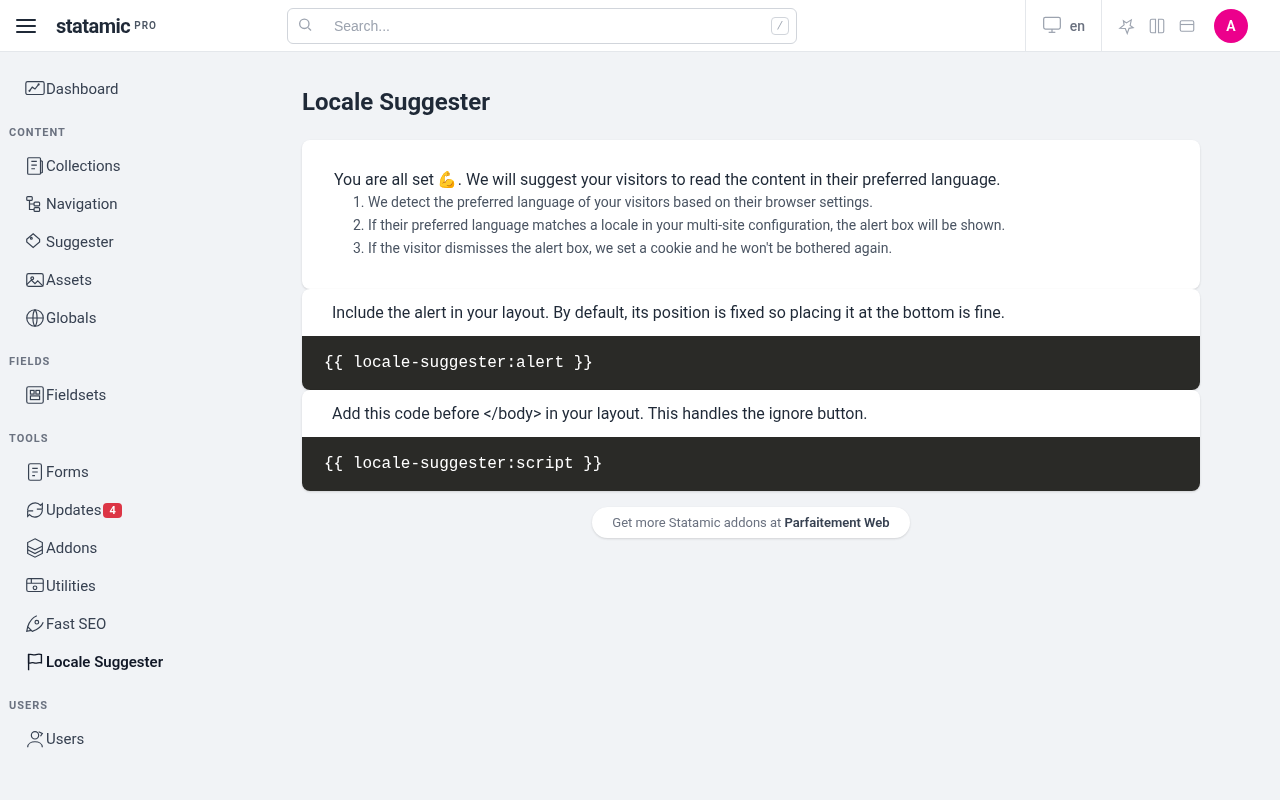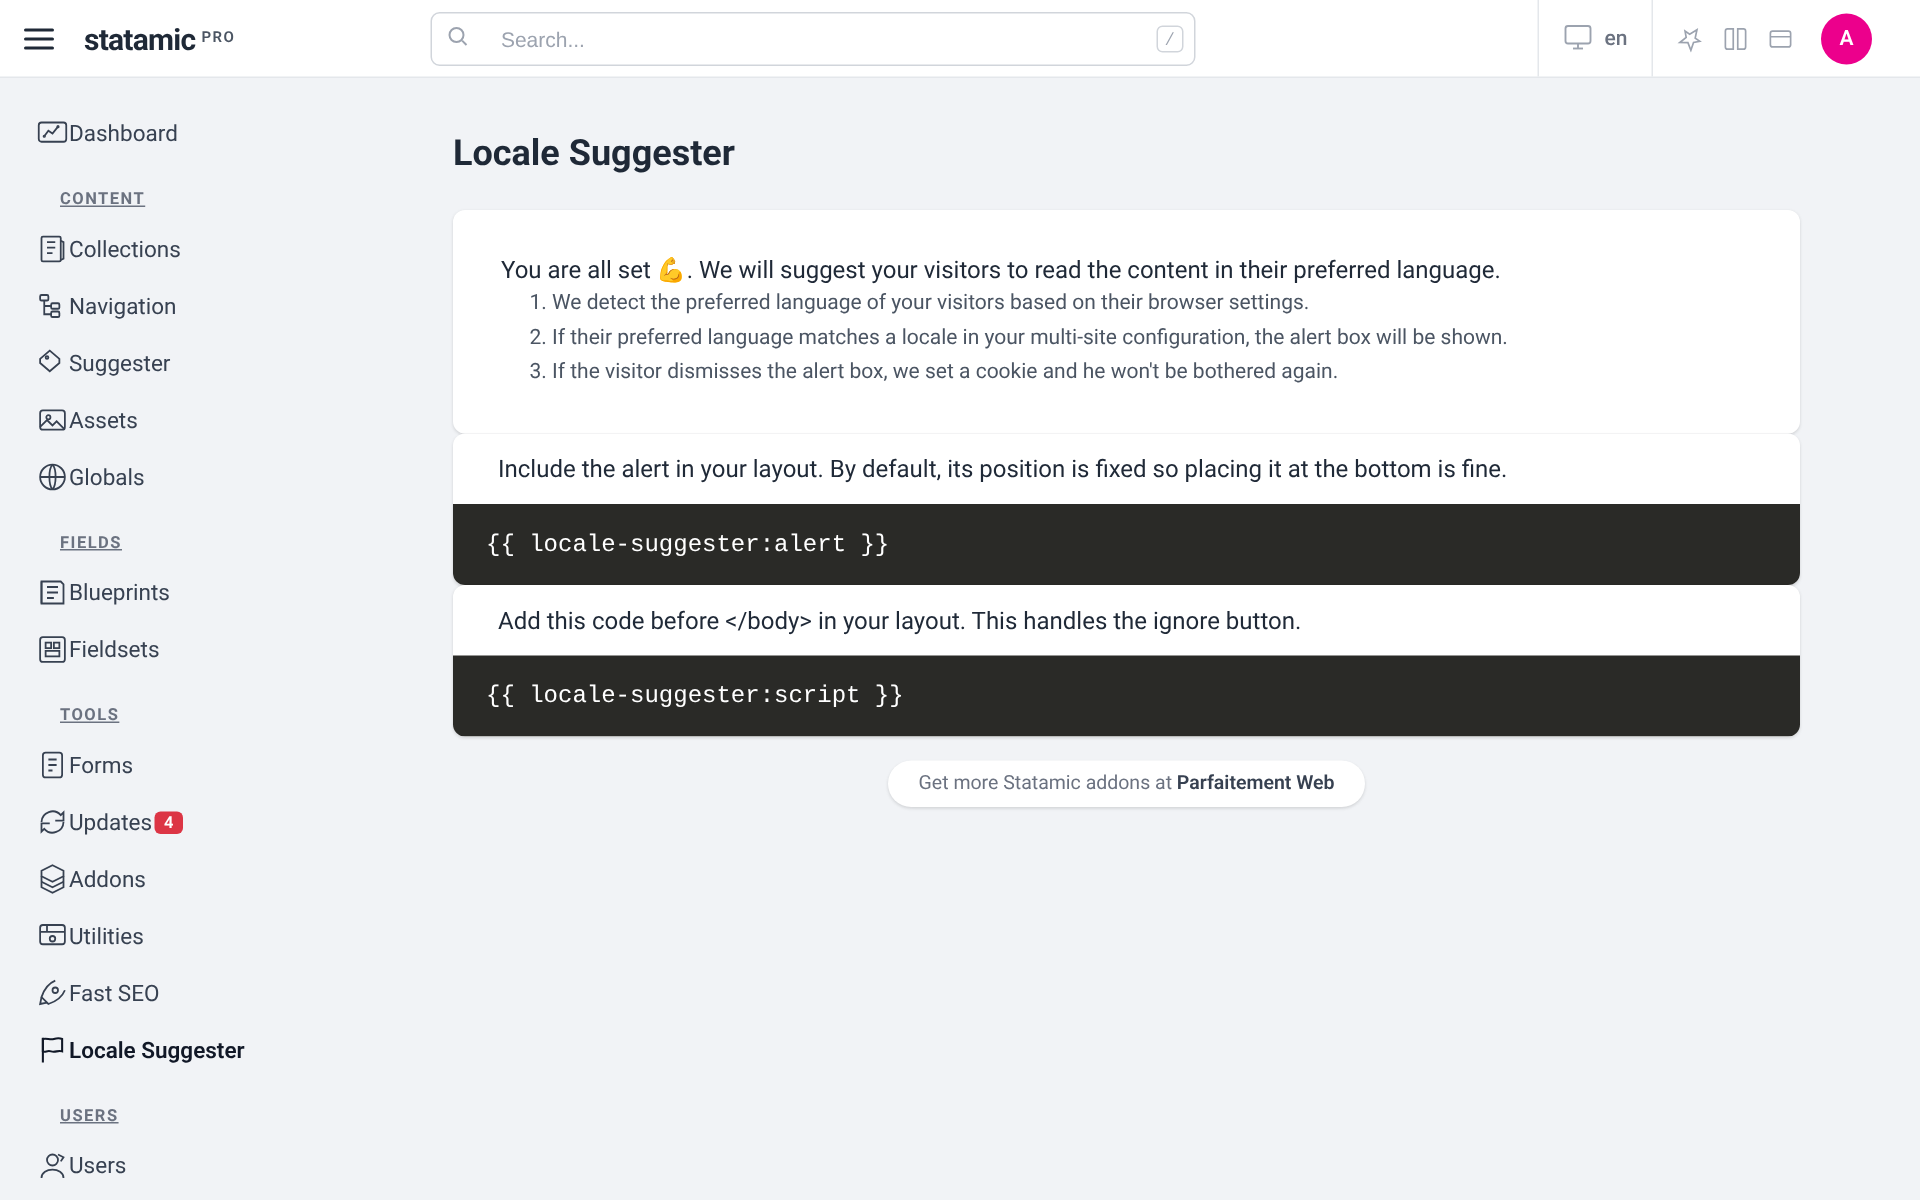--- a/index.html
+++ b/index.html
@@ -96,24 +96,23 @@
   position: relative;
 }
 .sidebar::-webkit-scrollbar { width:7px; }
 .sidebar::-webkit-scrollbar-track { background: transparent; }
 .sidebar::-webkit-scrollbar-thumb { background:#c8ccd2; border-radius:4px; }
 .nav-group-label {
   font-size: 11px;
   font-weight: 700;
   color: #6b7280;
   letter-spacing: 1px;
-  padding: 0 40px;
+  padding: 0 9px;
   margin-top: 18px;
   margin-bottom: 8px;
-  text-decoration: underline;
 }
 .nav-item {
   display:flex; align-items:center;
   padding: 8px 24px;
   color: #374151;
   cursor:pointer;
   font-size: 15px;
 }
 .nav-item.active { color:#111827; font-weight:600; }
 .nav-icon { width:22px; height:22px; flex-shrink:0; display:flex; align-items:center; justify-content:center; }
@@ -295,29 +294,20 @@
               <circle cx="12" cy="12" r="9"></circle>
               <path d="M3 12h18M12 3c3 3 3 15 0 18M12 3c-3 3-3 15 0 18"></path>
             </svg>
           </span>
           <span>Globals</span>
         </div>
         <div class="nav-group-label">FIELDS</div>
         <div class="nav-item">
           <span class="nav-icon">
             <svg viewBox="0 0 24 24" fill="none" stroke="#374151" stroke-width="1.3">
-              <path d="M4 4h14l2 2v14H4z"></path>
-              <path d="M4 4v16M8 8h8M8 12h8M8 16h5"></path>
-            </svg>
-          </span>
-          <span>Blueprints</span>
-        </div>
-        <div class="nav-item">
-          <span class="nav-icon">
-            <svg viewBox="0 0 24 24" fill="none" stroke="#374151" stroke-width="1.3">
               <rect x="3" y="3" width="18" height="18" rx="2"></rect>
               <rect x="7" y="7" width="4" height="4"></rect>
               <rect x="13" y="7" width="4" height="4"></rect>
               <rect x="7" y="13" width="10" height="4"></rect>
             </svg>
           </span>
           <span>Fieldsets</span>
         </div>
         <div class="nav-group-label">TOOLS</div>
         <div class="nav-item">

